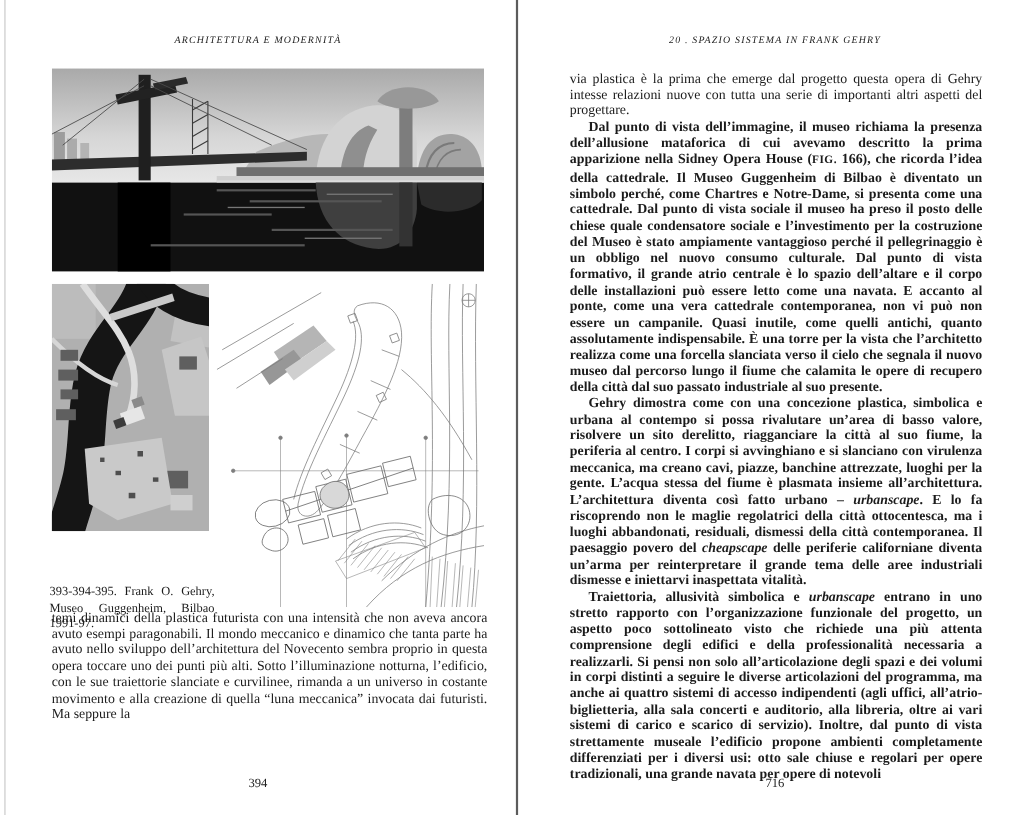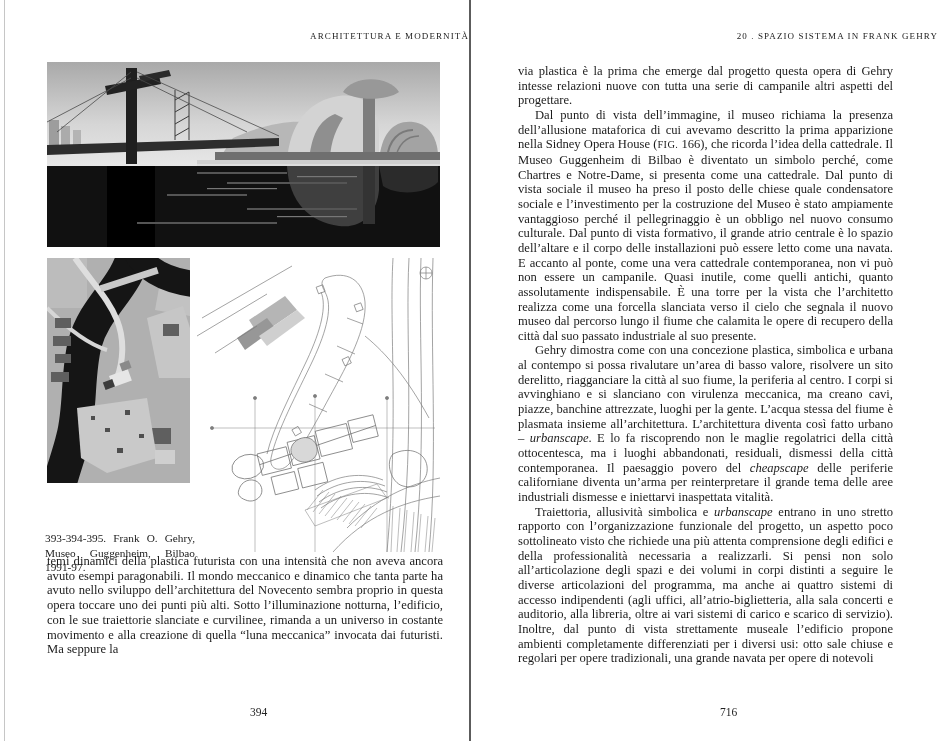--- a/index.html
+++ b/index.html
@@ -9,27 +9,28 @@
     font-family:"Liberation Serif", serif;
   }
   .spread{position:relative;width:938px;height:741px;background:#ffffff;}
   .page{position:absolute;top:0;height:741px;}
   .page-left{left:0;width:469px;}
   .page-right{left:471px;width:467px;}
   .page-edge{position:absolute;left:4px;top:0;width:1px;height:741px;background:#c6c6c6;}
   .spine{position:absolute;left:469px;top:0;width:2px;height:741px;background:#5c5c5c;}
 
   .running-head{
-    position:absolute;top:31px;left:0;width:100%;text-align:right;
+    position:absolute;top:31px;left:0;width:100%;text-align:center;
     font-size:9px;letter-spacing:1.1px;color:#222;
     font-weight:normal;
+    font-style:italic;
   }
   .page-number{
     position:absolute;top:706px;left:0;width:100%;text-align:center;
-    font-size:11.5px;color:#222;margin-left:24px;
+    font-size:11.5px;color:#222;
   }
 
   .fig{position:absolute;overflow:hidden;}
   .fig svg{display:block;width:100%;height:100%;}
   .fig-photo{left:47px;top:62px;width:393px;height:185px;}
   .fig-aerial{left:47px;top:258px;width:143px;height:225px;}
   .fig-plan{left:197px;top:258px;width:243px;height:294px;}
 
   .fig-caption{
     position:absolute;left:45px;top:509px;width:150px;
@@ -39,21 +40,21 @@
     position:absolute;left:47px;top:554px;width:396px;
     font-size:12.6px;line-height:14.7px;text-align:justify;
     hyphens:auto;
   }
   .right-text{
     position:absolute;left:47px;top:64px;width:375px;
     font-size:12.6px;line-height:14.65px;
     hyphens:auto;
   }
   .para{margin:0;text-align:justify;}
-  .para.indent{text-indent:17px;}
+  .para.indent{text-indent:17px;font-weight:bold;}
   .it{font-style:italic;}
   .sc{font-size:0.82em;letter-spacing:0.4px;}
 </style>
 </head>
 <body>
 
 <div class="spread">
 
   <div class="page-edge"></div>
 
@@ -249,21 +250,21 @@
 
     <div class="page-number">394</div>
   </div>
 
   <div class="spine"></div>
 
   <div class="page page-right">
     <div class="running-head">20 . SPAZIO SISTEMA IN FRANK GEHRY</div>
 
     <div class="right-text">
-        <p class="para"><span>via plastica è la prima che emerge dal progetto questa opera di Gehry intesse relazioni nuove con tutta una serie di campanile altri aspetti del progettare.</span></p>
+        <p class="para"><span>via plastica è la prima che emerge dal progetto questa opera di Gehry intesse relazioni nuove con tutta una serie di importanti altri aspetti del progettare.</span></p>
         <p class="para indent"><span>Dal punto di vista dell’immagine, il museo richiama la presenza dell’allusione mataforica di cui avevamo descritto la prima apparizione nella Sidney Opera House (</span><span class="sc">FIG.</span><span> 166), che ricorda l’idea della cattedrale. Il Museo Guggenheim di Bilbao è diventato un simbolo perché, come Chartres e Notre-Dame, si presenta come una cattedrale. Dal punto di vista sociale il museo ha preso il posto delle chiese quale condensatore sociale e l’investimento per la costruzione del Museo è stato ampiamente vantaggioso perché il pellegrinaggio è un obbligo nel nuovo consumo culturale. Dal punto di vista formativo, il grande atrio centrale è lo spazio dell’altare e il corpo delle installazioni può essere letto come una navata. E accanto al ponte, come una vera cattedrale contemporanea, non vi può non essere un campanile. Quasi inutile, come quelli antichi, quanto assolutamente indispensabile. È una torre per la vista che l’architetto realizza come una forcella slanciata verso il cielo che segnala il nuovo museo dal percorso lungo il fiume che calamita le opere di recupero della città dal suo passato industriale al suo presente.</span></p>
         <p class="para indent"><span>Gehry dimostra come con una concezione plastica, simbolica e urbana al contempo si possa rivalutare un’area di basso valore, risolvere un sito derelitto, riagganciare la città al suo fiume, la periferia al centro. I corpi si avvinghiano e si slanciano con virulenza meccanica, ma creano cavi, piazze, banchine attrezzate, luoghi per la gente. L’acqua stessa del fiume è plasmata insieme all’architettura. L’architettura diventa così fatto urbano – </span><span class="it">urbanscape</span><span>. E lo fa riscoprendo non le maglie regolatrici della città ottocentesca, ma i luoghi abbandonati, residuali, dismessi della città contemporanea. Il paesaggio povero del </span><span class="it">cheapscape</span><span> delle periferie californiane diventa un’arma per reinterpretare il grande tema delle aree industriali dismesse e iniettarvi inaspettata vitalità.</span></p>
         <p class="para indent"><span>Traiettoria, allusività simbolica e </span><span class="it">urbanscape</span><span> entrano in uno stretto rapporto con l’organizzazione funzionale del progetto, un aspetto poco sottolineato visto che richiede una più attenta comprensione degli edifici e della professionalità necessaria a realizzarli. Si pensi non solo all’articolazione degli spazi e dei volumi in corpi distinti a seguire le diverse articolazioni del programma, ma anche ai quattro sistemi di accesso indipendenti (agli uffici, all’atrio-biglietteria, alla sala concerti e auditorio, alla libreria, oltre ai vari sistemi di carico e scarico di servizio). Inoltre, dal punto di vista strettamente museale l’edificio propone ambienti completamente differenziati per i diversi usi: otto sale chiuse e regolari per opere tradizionali, una grande navata per opere di notevoli</span></p>
       </div>
 
     <div class="page-number">716</div>
   </div>
 
 </div>
 

